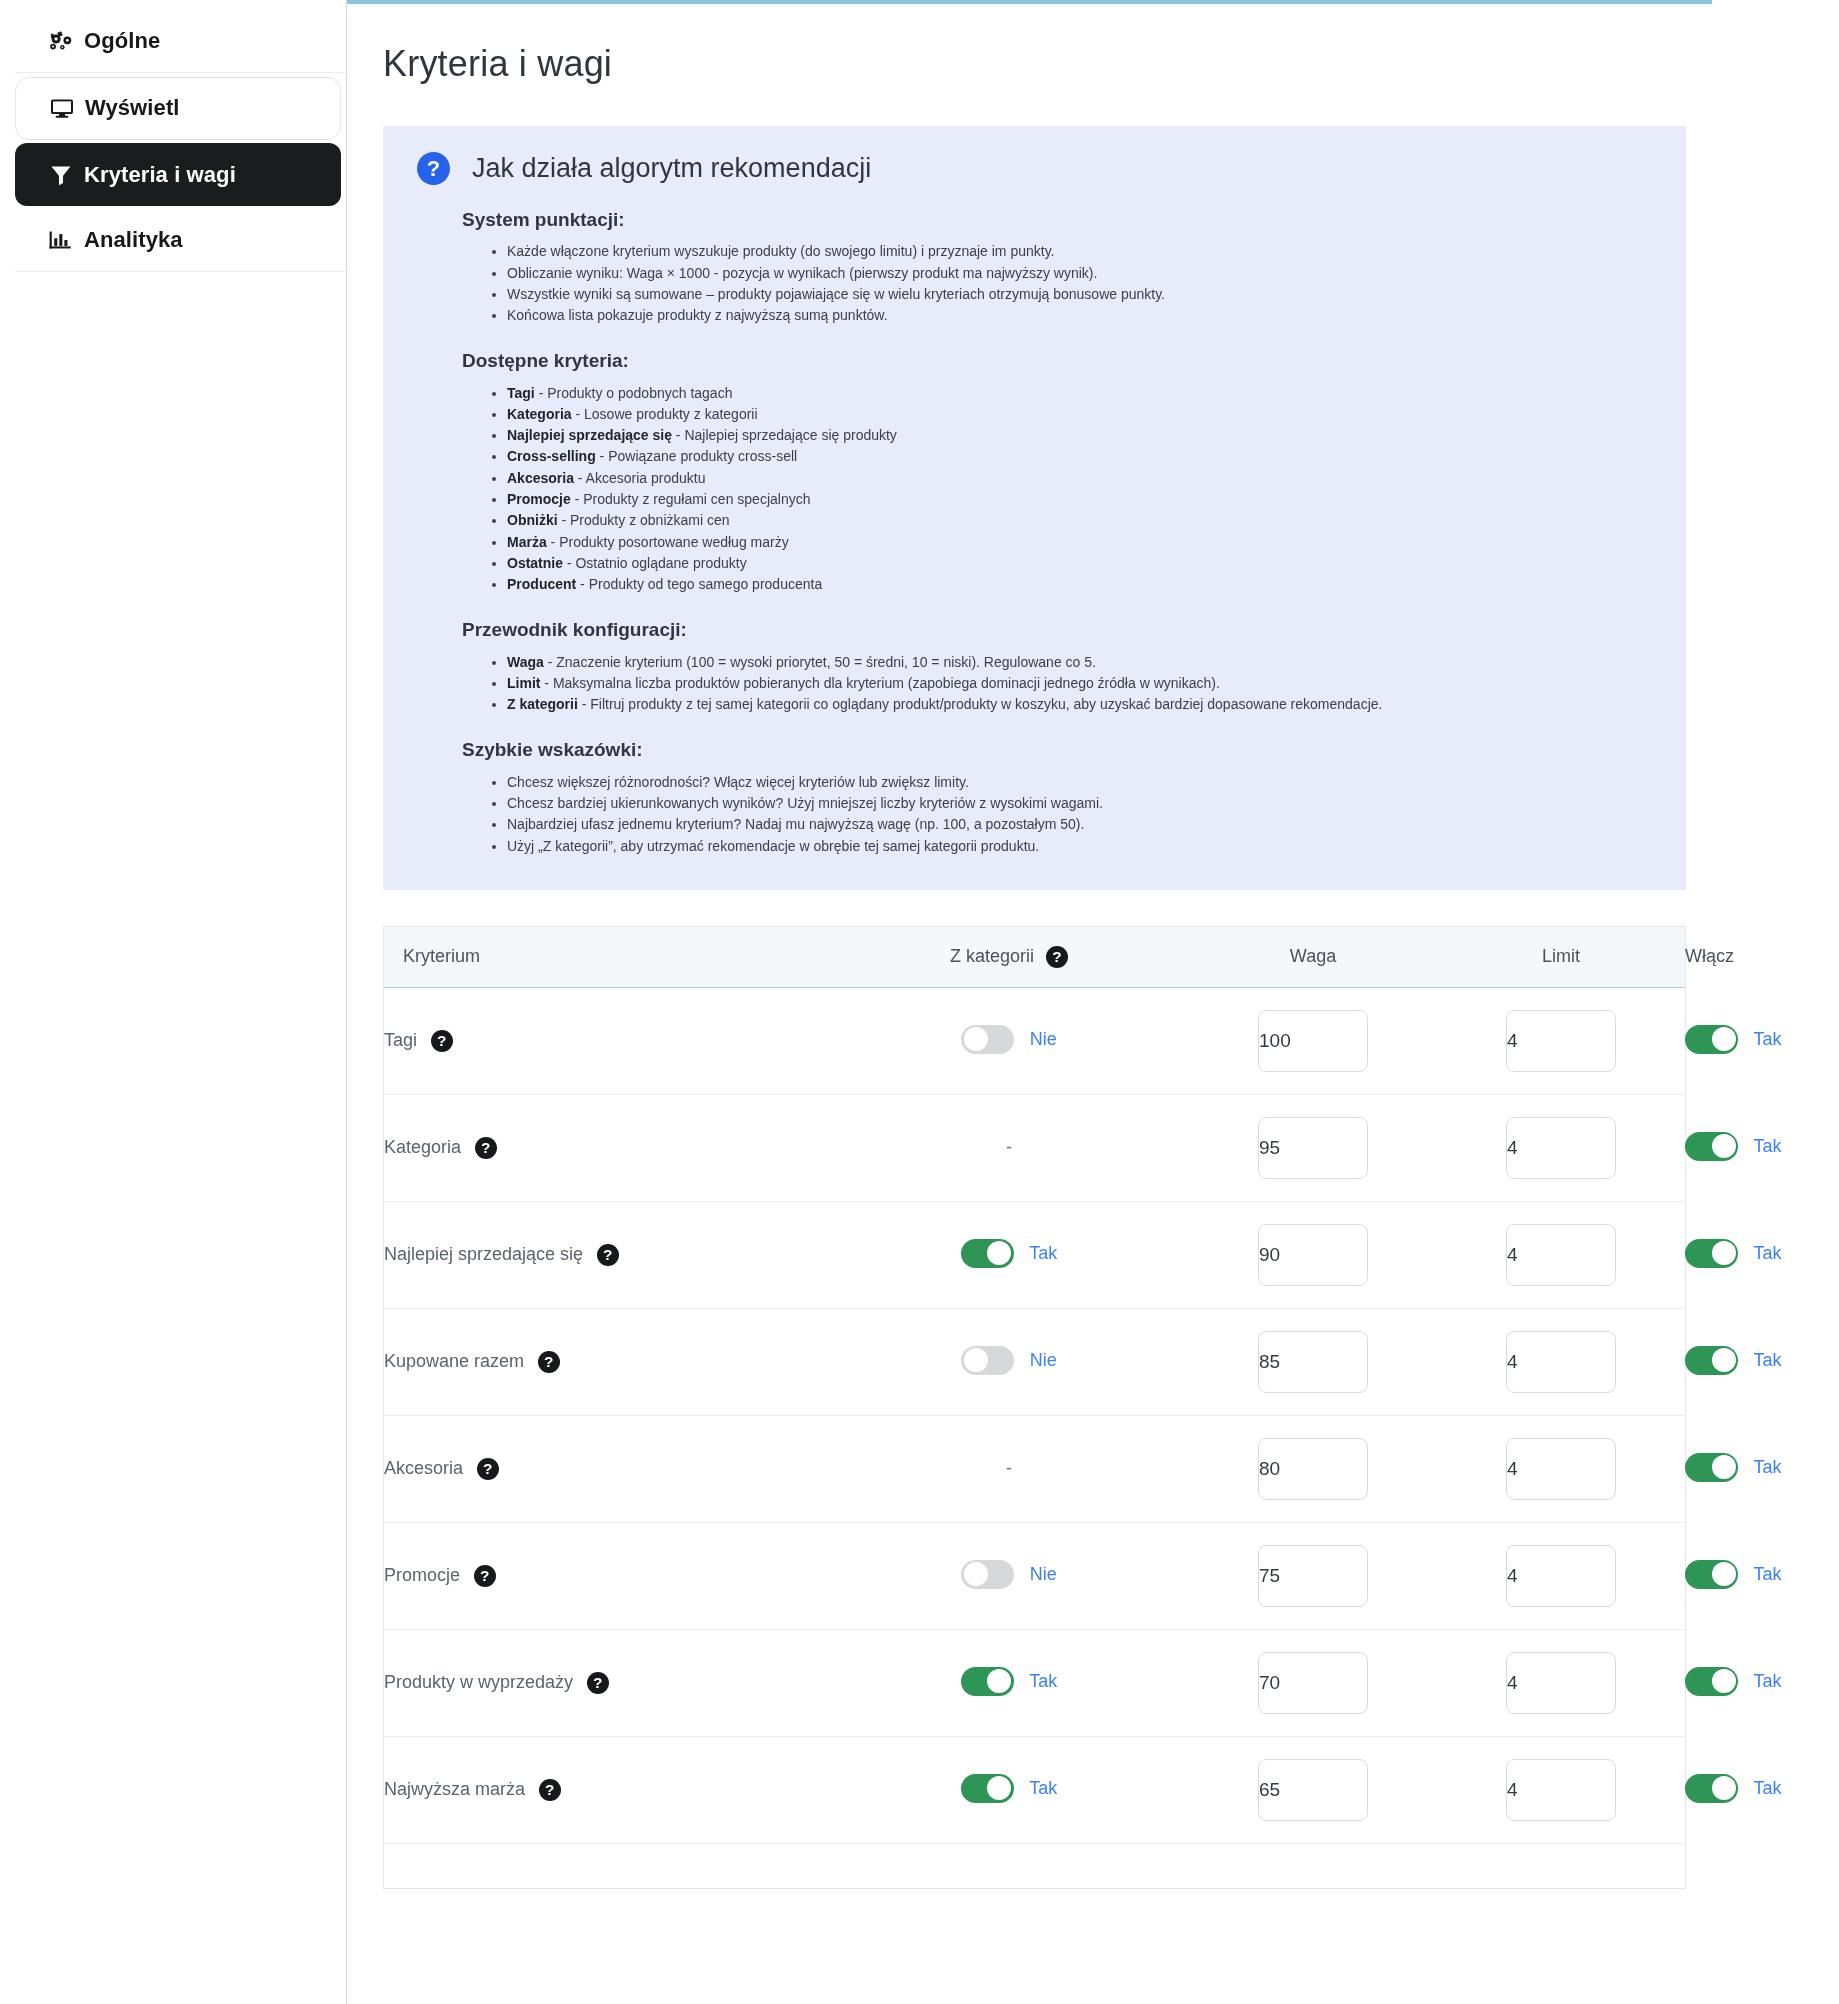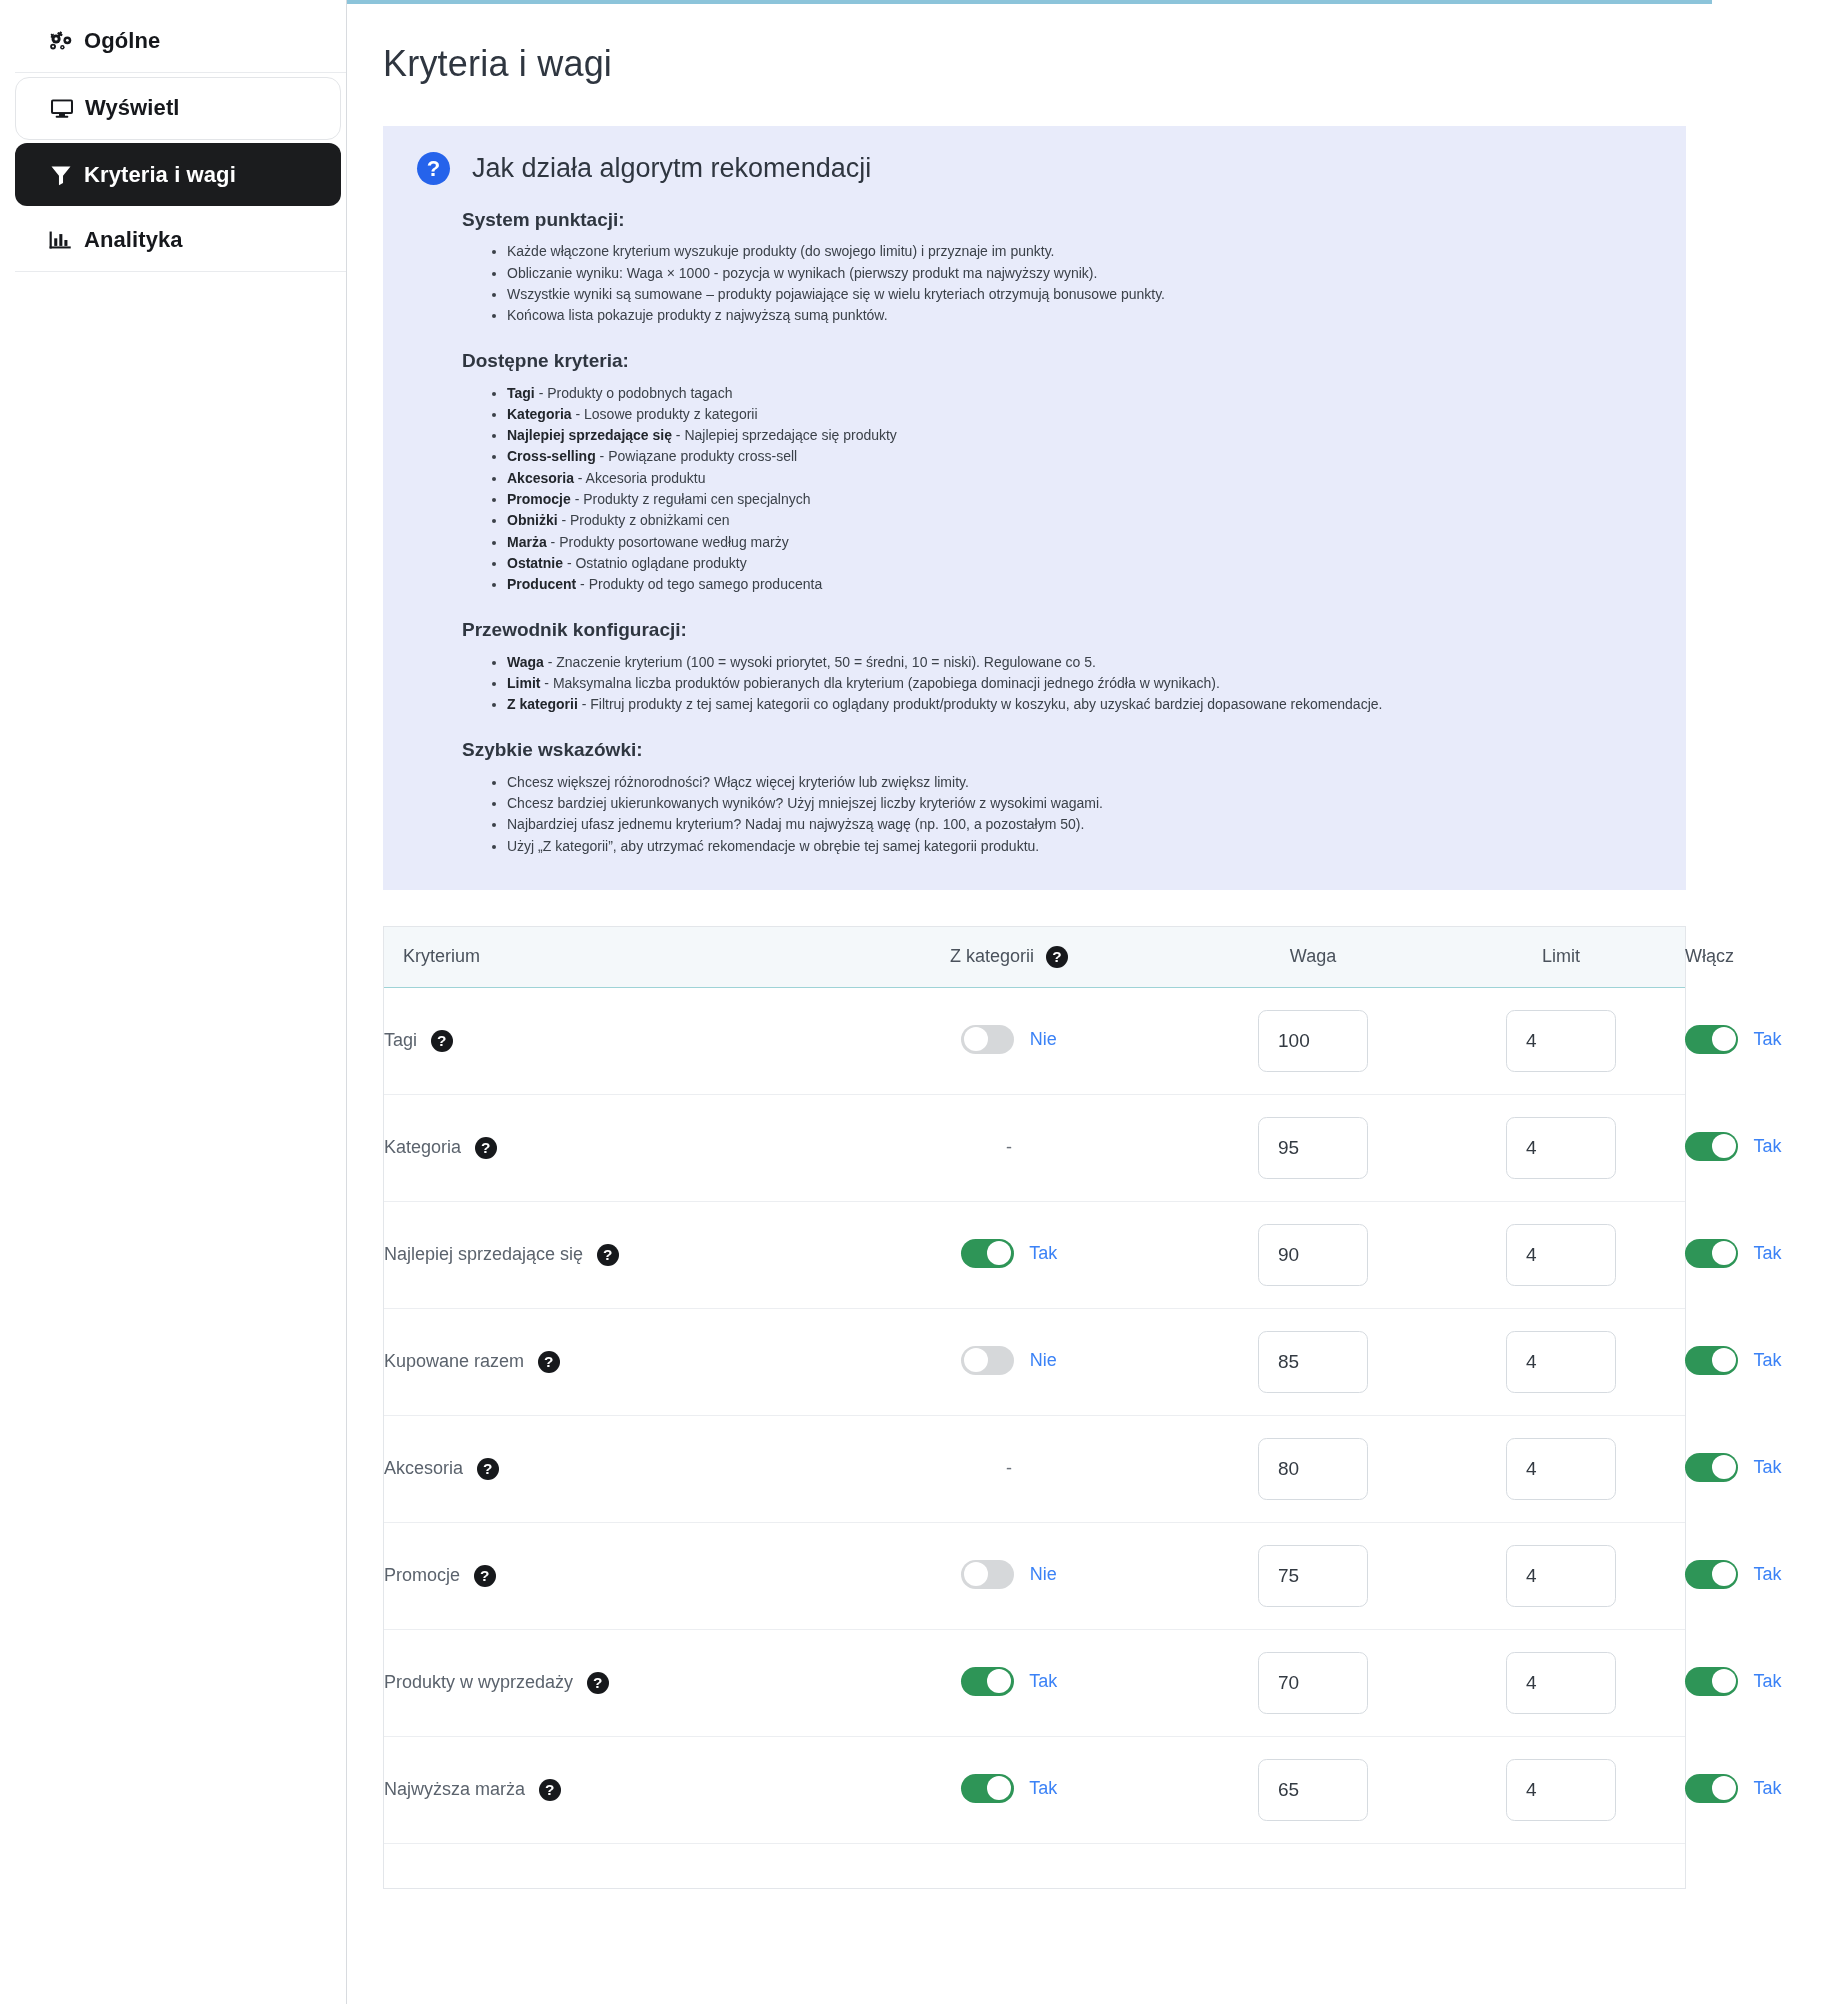--- a/index.html
+++ b/index.html
@@ -230,21 +230,20 @@
   .numbox {
     width: 110px;
     height: 62px;
     border: 0.9px solid #d6dbe0;
     border-radius: 8.6px;
     background: #ffffff;
     display: inline-flex;
     align-items: center;
     font-size: 19px;
     color: #333a42;
-    padding-left: 19px;
     box-sizing: border-box;
   }
 </style>
 </head>
 <body>
 
 <div class="app">
 
   <nav class="sidebar" id="sidebar">
       <div class="nav-item">

